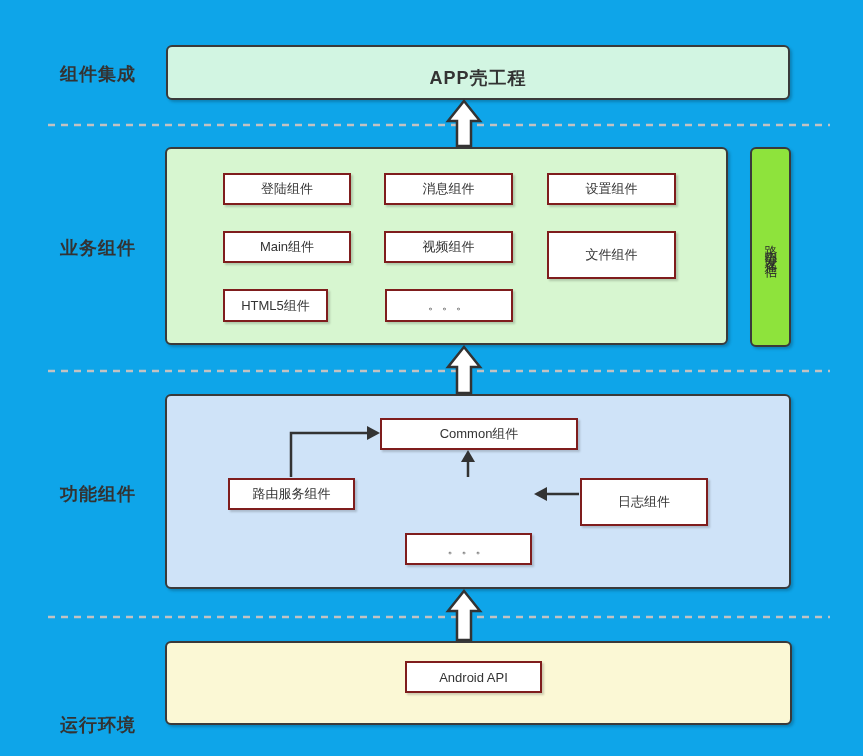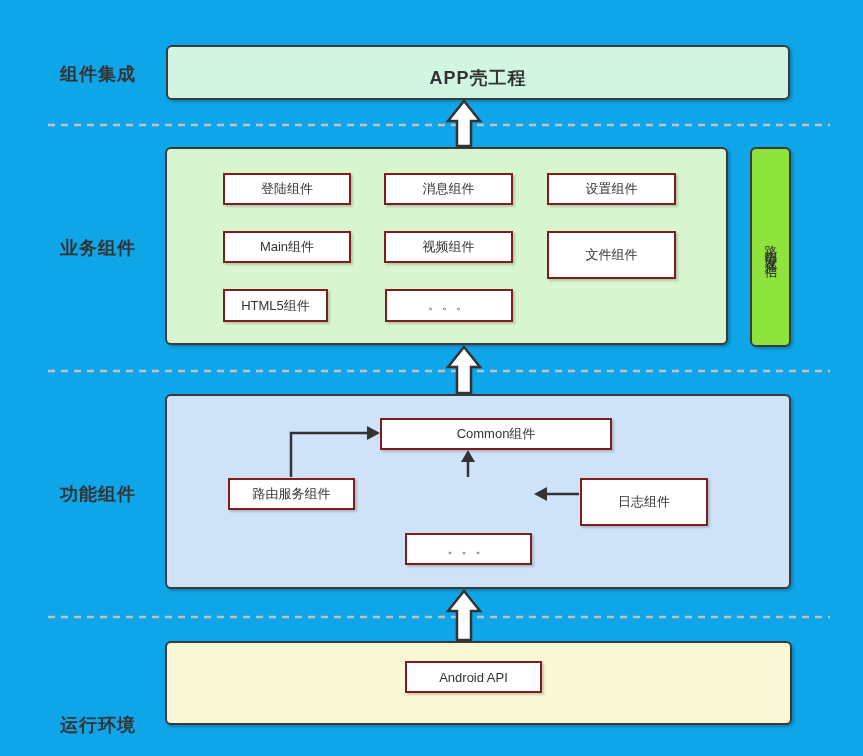--- a/index.html
+++ b/index.html
@@ -98,21 +98,21 @@
   <div class="white-box" style="left:384px; top:231px; width:129px; height:32px;">视频组件</div>
   <div class="white-box" style="left:547px; top:231px; width:129px; height:48px;">文件组件</div>
   <div class="white-box" style="left:223px; top:289px; width:105px; height:33px;">HTML5组件</div>
   <div class="white-box ellipsis-box" style="left:385px; top:289px; width:128px; height:33px;">。。。</div>
 
   <div class="panel panel-routing" style="left:750px; top:147px; width:41px; height:200px;"></div>
   <div class="vertical-text">路由分发通信</div>
 
   <div class="panel panel-function" style="left:165px; top:394px; width:626px; height:195px;"></div>
 
-  <div class="white-box" style="left:380px; top:418px; width:232px; height:32px;">Common组件</div>
+  <div class="white-box" style="left:380px; top:418px; width:198px; height:32px;">Common组件</div>
   <div class="white-box" style="left:228px; top:478px; width:127px; height:32px;">路由服务组件</div>
   <div class="white-box" style="left:580px; top:478px; width:128px; height:48px;">日志组件</div>
   <div class="white-box ellipsis-box" style="left:405px; top:533px; width:127px; height:32px;">。。。</div>
 
   <div class="panel panel-runtime" style="left:165px; top:641px; width:627px; height:84px;"></div>
   <div class="white-box" style="left:405px; top:661px; width:137px; height:32px;">Android API</div>
 
   <svg class="overlay" viewBox="0 0 863 756">
 
     <line x1="48" y1="125" x2="830" y2="125" stroke="#c2c2c2" stroke-width="2.5" stroke-dasharray="7 6"></line>

